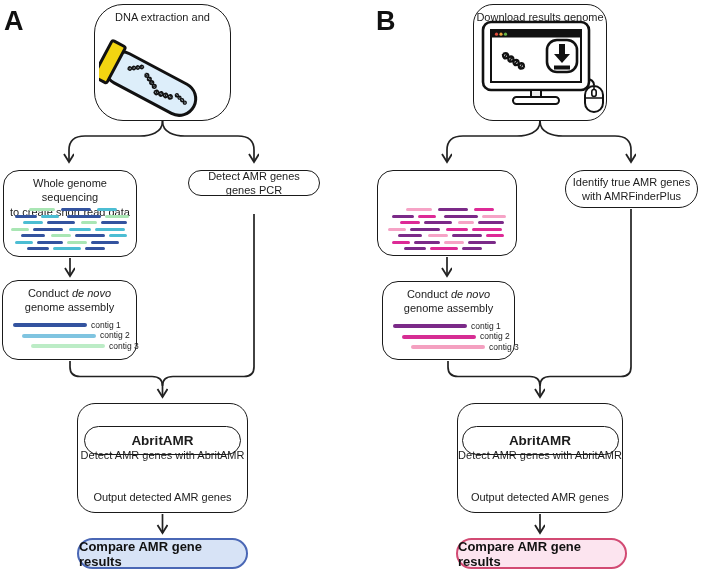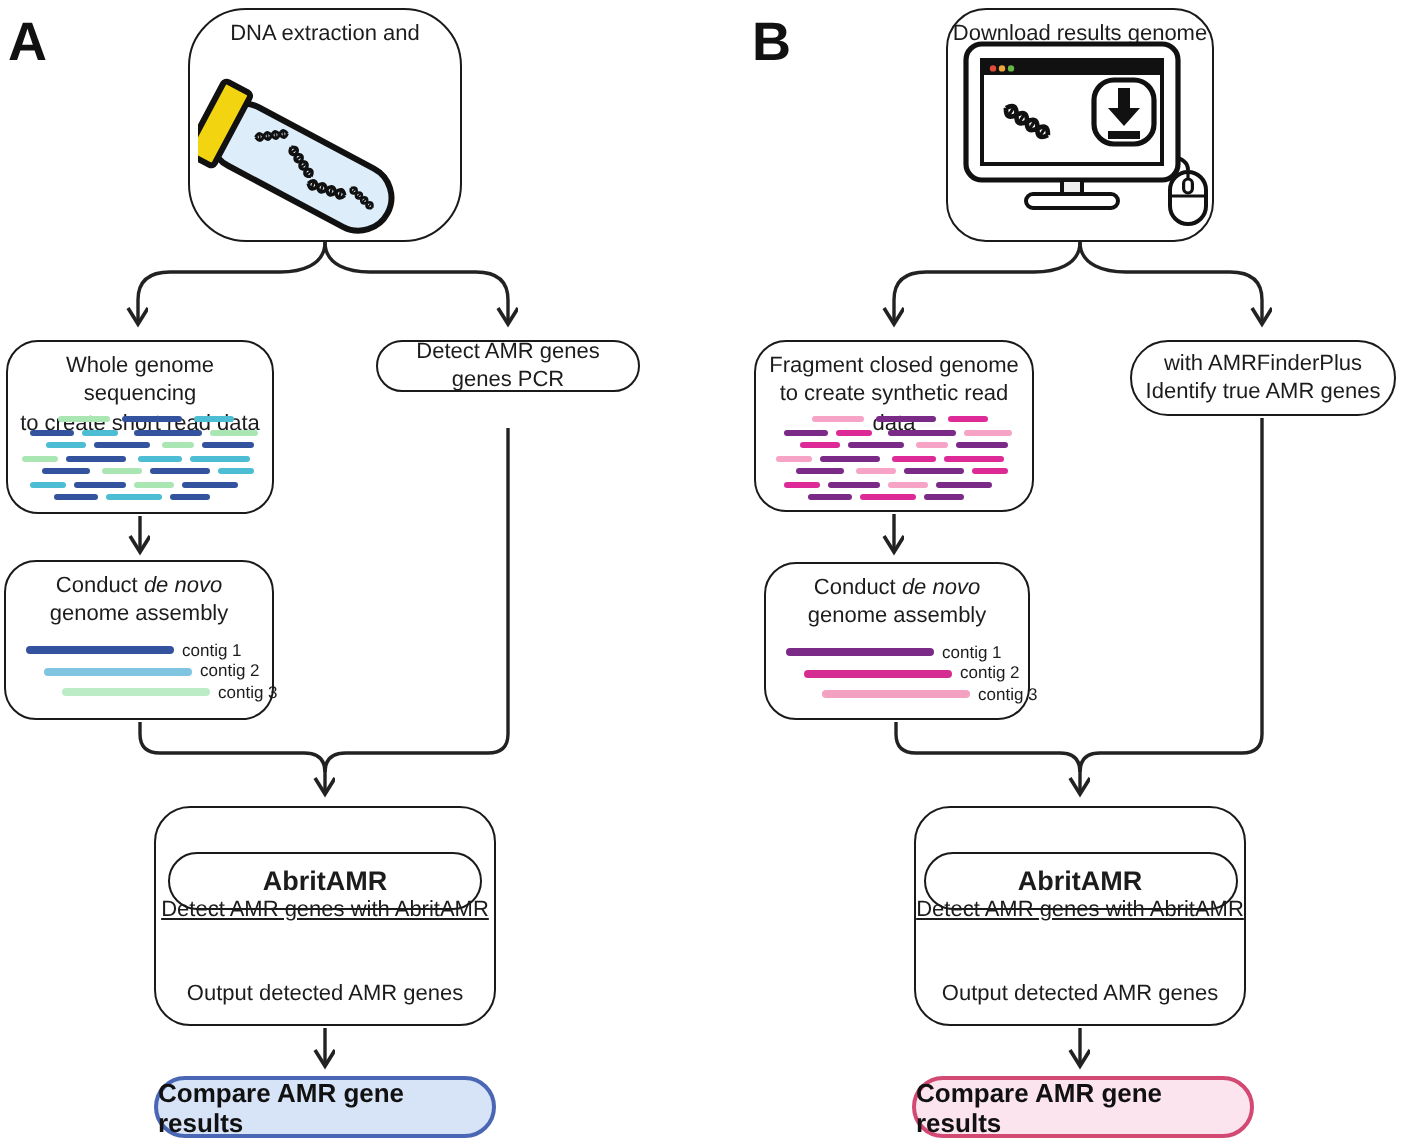--- a/index.html
+++ b/index.html
@@ -20,21 +20,21 @@
   .contigs{position:absolute;left:6px;top:39px;right:4px;}
   .contig-row{display:flex;align-items:center;gap:4px;height:10.5px;}
   .contig-bar{width:74px;height:4px;border-radius:2px;flex:0 0 auto;display:block;}
   .contig-label{font-size:8.5px;white-space:nowrap;}
   .tool-box{border-radius:18px;}
   .tool-pill{
     margin:22px auto 0 auto;width:155px;height:27px;border:1.7px solid #1a1a1a;border-radius:15px;
     display:flex;align-items:center;justify-content:center;font-size:13.5px;font-weight:bold;
   }
   .tool-step{position:absolute;left:0;right:0;font-size:11px;}
-  .step1{top:44px;text-decoration:underline;} .step2{top:86px;}
+  .step1{top:44px;} .step2{top:86px;}
   .result-pill{
     position:absolute;height:31px;border:2px solid;border-radius:17px;box-sizing:border-box;
     display:flex;align-items:center;justify-content:center;font-size:13px;font-weight:bold;color:#111;
   }
   svg.layer{position:absolute;left:0;top:0;}
   .icon-svg{position:absolute;}
 </style>
 </head>
 <body>
 
@@ -186,24 +186,20 @@
     <rect x="54" y="72" width="10" height="7" fill="#eee" stroke="#111" stroke-width="2"></rect>
     <rect x="36" y="79" width="46" height="7" rx="3.5" fill="#fff" stroke="#111" stroke-width="2"></rect>
     <g>
       <rect x="108" y="68" width="18" height="26" rx="9" fill="#fff" stroke="#111" stroke-width="2"></rect>
       <path d="M117,68 v8 M108,80 h18" fill="none" stroke="#111" stroke-width="1.6"></path>
       <rect x="114.8" y="71.5" width="4.4" height="7" rx="2.2" fill="#fff" stroke="#111" stroke-width="1.6"></rect>
     </g>
   </svg>
 
   <div class="box" style="left:377px;top:170px;width:140px;height:86px;">
-    <div class="title">
-      <div>Fragment closed genome</div>
-      <div>to create synthetic read data</div>
-    </div>
     <div class="reads" style="left:10px;">
         <div class="read" style="top: 0px; left: 18px; width: 26px; background: rgb(246, 163, 198);"></div>
         <div class="read" style="top: 0px; left: 50px; width: 30px; background: rgb(123, 42, 136);"></div>
         <div class="read" style="top: 0px; left: 86px; width: 20px; background: rgb(221, 42, 150);"></div>
         <div class="read" style="top: 6.5px; left: 4px; width: 22px; background: rgb(123, 42, 136);"></div>
         <div class="read" style="top: 6.5px; left: 30px; width: 18px; background: rgb(221, 42, 150);"></div>
         <div class="read" style="top: 6.5px; left: 56px; width: 34px; background: rgb(123, 42, 136);"></div>
         <div class="read" style="top: 6.5px; left: 94px; width: 24px; background: rgb(246, 163, 198);"></div>
         <div class="read" style="top: 13px; left: 12px; width: 20px; background: rgb(221, 42, 150);"></div>
         <div class="read" style="top: 13px; left: 36px; width: 28px; background: rgb(123, 42, 136);"></div>
@@ -221,22 +217,22 @@
         <div class="read" style="top: 32.5px; left: 26px; width: 26px; background: rgb(123, 42, 136);"></div>
         <div class="read" style="top: 32.5px; left: 56px; width: 20px; background: rgb(246, 163, 198);"></div>
         <div class="read" style="top: 32.5px; left: 80px; width: 28px; background: rgb(123, 42, 136);"></div>
         <div class="read" style="top: 39px; left: 16px; width: 22px; background: rgb(123, 42, 136);"></div>
         <div class="read" style="top: 39px; left: 42px; width: 28px; background: rgb(221, 42, 150);"></div>
         <div class="read" style="top: 39px; left: 74px; width: 20px; background: rgb(123, 42, 136);"></div>
       </div>
   </div>
 
   <div class="box pillbox" style="left:565px;top:170px;width:133px;height:38px;">
+    <div>Identify true AMR genes</div>
     <div>with AMRFinderPlus</div>
-    <div>Identify true AMR genes</div>
   </div>
 
   <div class="box" style="left:382px;top:281px;width:133px;height:79px;">
     <div class="title">
       <div><span>Conduct</span> <i>de novo</i></div>
       <div>genome assembly</div>
     </div>
     <div class="contigs">
       <div class="contig-row" style="padding-left:4px;">
         <span class="contig-bar" style="background: rgb(123, 42, 136);"></span>

